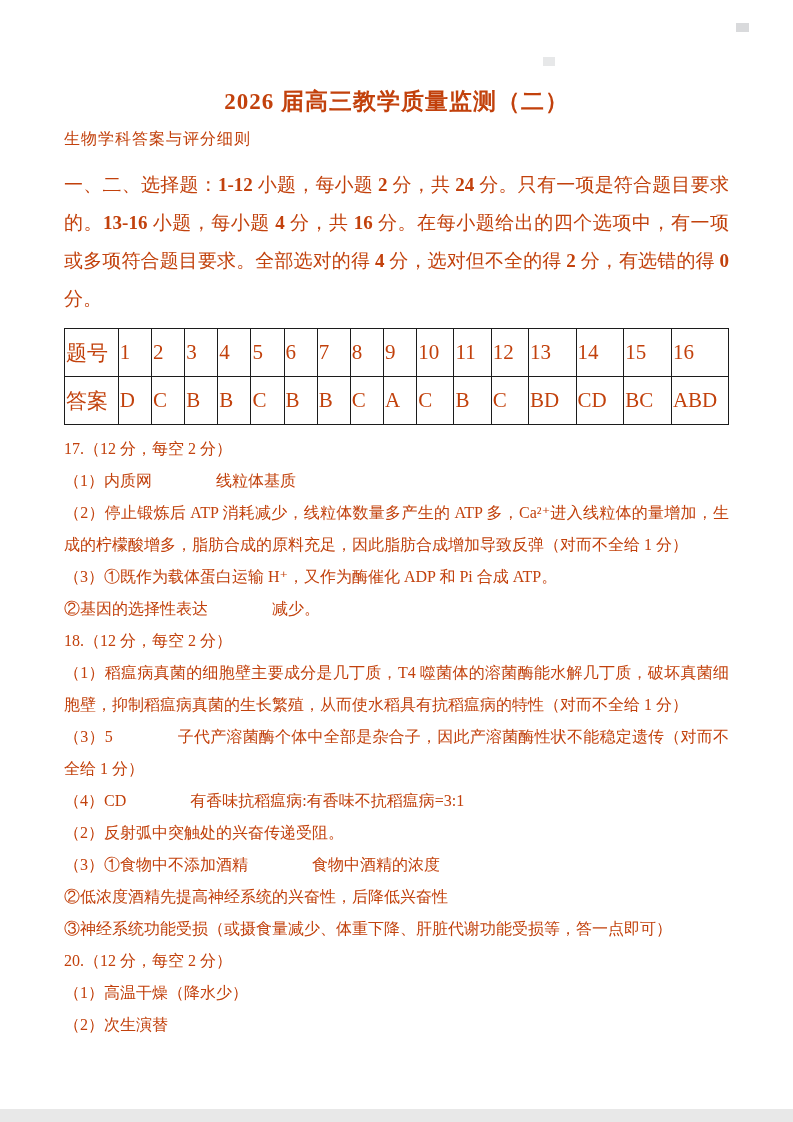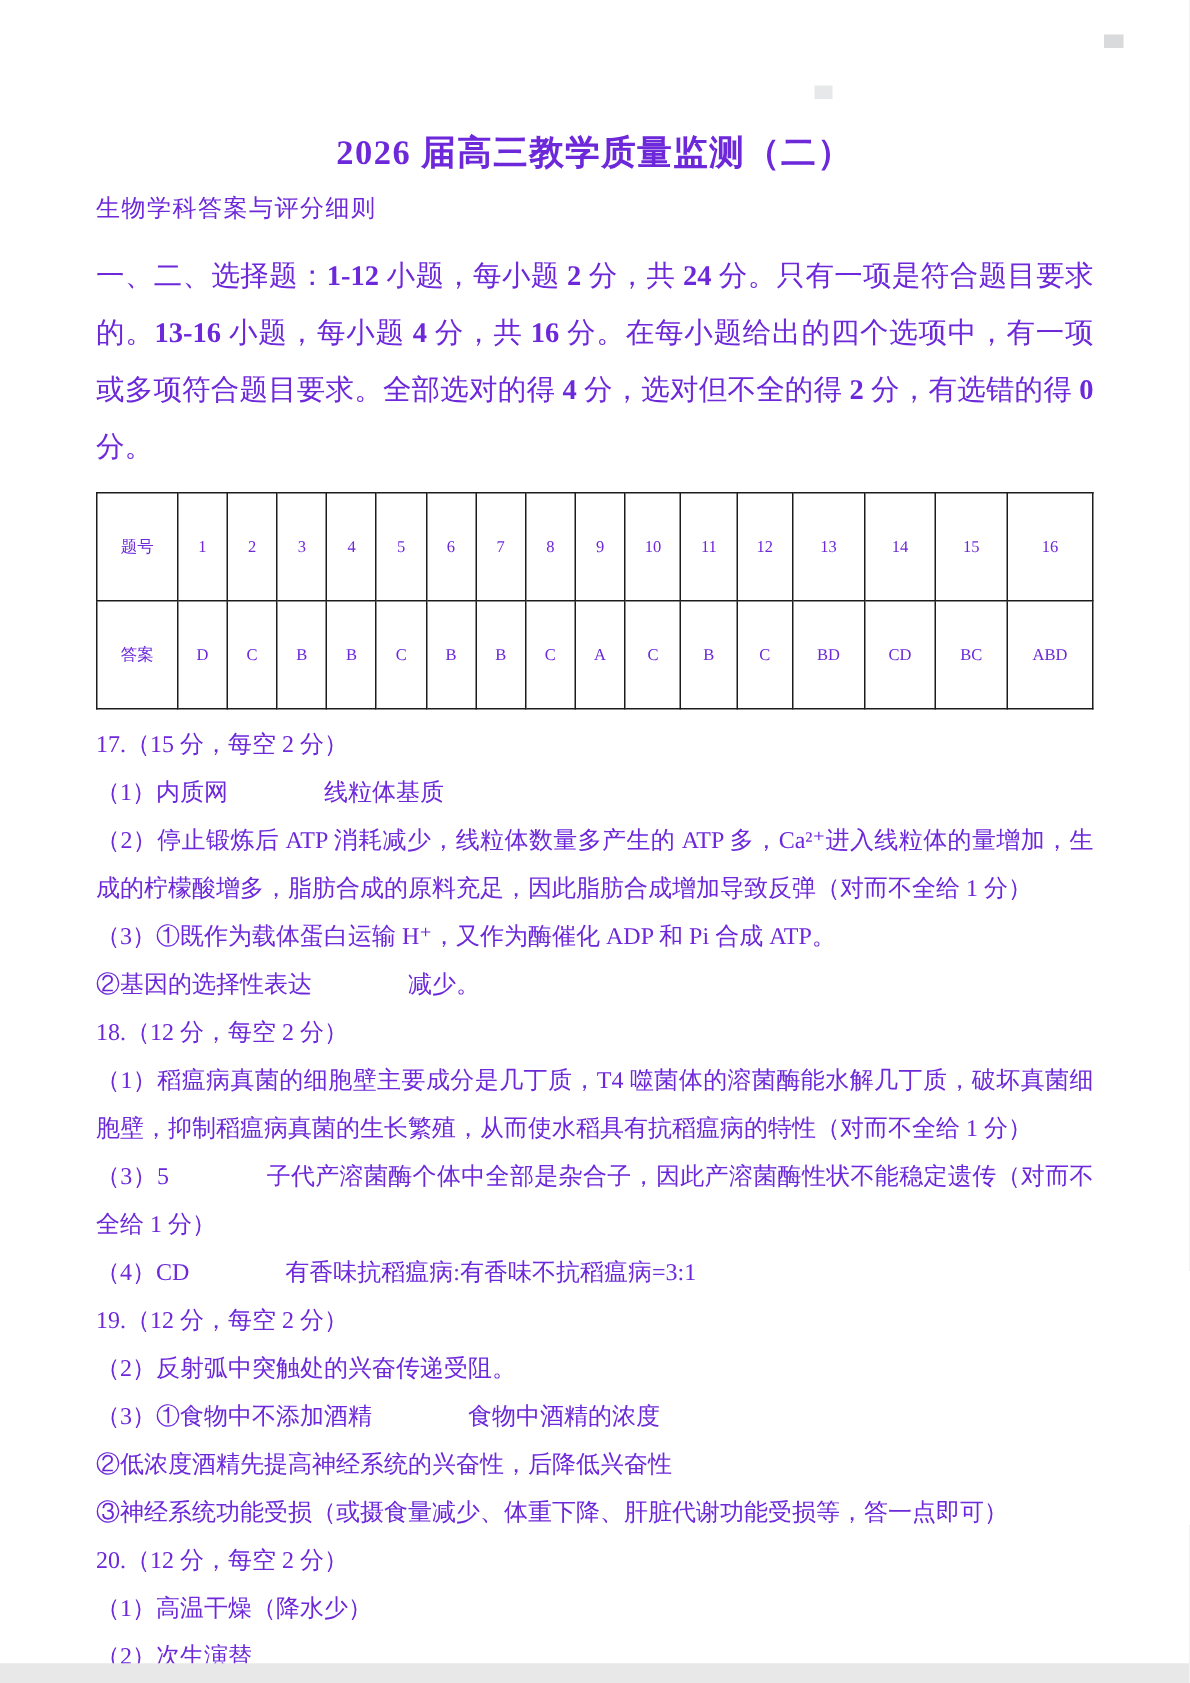--- a/index.html
+++ b/index.html
@@ -1,21 +1,21 @@
 <!DOCTYPE html>
 <html><head>
 <meta charset="utf-8">
 <style>
   html,body { margin:0; padding:0; background:#e8e8e8; }
   .page {
     position:relative;
     width:793px; height:1109px;
     margin:0 auto;
     background:#ffffff;
-    color:#6d28d9;
+    color:#c2410c;
     font-family:"Liberation Serif","DejaVu Serif",serif;
     box-sizing:border-box;
     padding:86px 64px 0 64px;
     overflow:hidden;
   }
   .doc-title {
     margin:0 0 12px 0;
     text-align:center;
     font-size:23px;
     font-weight:bold;
@@ -36,25 +36,24 @@
   }
   .b { font-weight:bold; }
   table.answers {
     width:100%;
     border-collapse:collapse;
     table-layout:fixed;
     margin:4px 0 8px 0;
   }
   table.answers td {
     border:1px solid #1c1c1c;
-    text-align:center;
     vertical-align:middle;
     height:39px;
-    font-size:11px;
-    padding:16px 1px;
+    font-size:21px;
+    padding:4px 1px;
     overflow:hidden;
   }
   .qa { margin:0; }
   .qa p {
     margin:0;
     font-size:16px;
     line-height:2.0;
     text-align:justify;
   }
   .artifact {
@@ -134,36 +133,35 @@
         <td>C</td>
         <td>BD</td>
         <td>CD</td>
         <td>BC</td>
         <td>ABD</td>
       </tr>
     </tbody>
   </table>
 
   <div class="qa">
-    <p>17.（15 分，每空 2 分）</p>
+    <p>17.（12 分，每空 2 分）</p>
     <p>（1）内质网　　　　线粒体基质</p>
     <p>（2）停止锻炼后 ATP 消耗减少，线粒体数量多产生的 ATP 多，Ca²⁺进入线粒体的量增加，生成的柠檬酸增多，脂肪合成的原料充足，因此脂肪合成增加导致反弹（对而不全给 1 分）</p>
     <p>（3）①既作为载体蛋白运输 H⁺，又作为酶催化 ADP 和 Pi 合成 ATP。</p>
     <p>②基因的选择性表达　　　　减少。</p>
   </div>
 
   <div class="qa">
     <p>18.（12 分，每空 2 分）</p>
     <p>（1）稻瘟病真菌的细胞壁主要成分是几丁质，T4 噬菌体的溶菌酶能水解几丁质，破坏真菌细胞壁，抑制稻瘟病真菌的生长繁殖，从而使水稻具有抗稻瘟病的特性（对而不全给 1 分）</p>
     <p>（3）5　　　　子代产溶菌酶个体中全部是杂合子，因此产溶菌酶性状不能稳定遗传（对而不全给 1 分）</p>
     <p>（4）CD　　　　有香味抗稻瘟病:有香味不抗稻瘟病=3:1</p>
   </div>
 
   <div class="qa">
-    <p>19.（12 分，每空 2 分）</p>
     <p>（2）反射弧中突触处的兴奋传递受阻。</p>
     <p>（3）①食物中不添加酒精　　　　食物中酒精的浓度</p>
     <p>②低浓度酒精先提高神经系统的兴奋性，后降低兴奋性</p>
     <p>③神经系统功能受损（或摄食量减少、体重下降、肝脏代谢功能受损等，答一点即可）</p>
   </div>
 
   <div class="qa">
     <p>20.（12 分，每空 2 分）</p>
     <p>（1）高温干燥（降水少）</p>
     <p>（2）次生演替</p>

